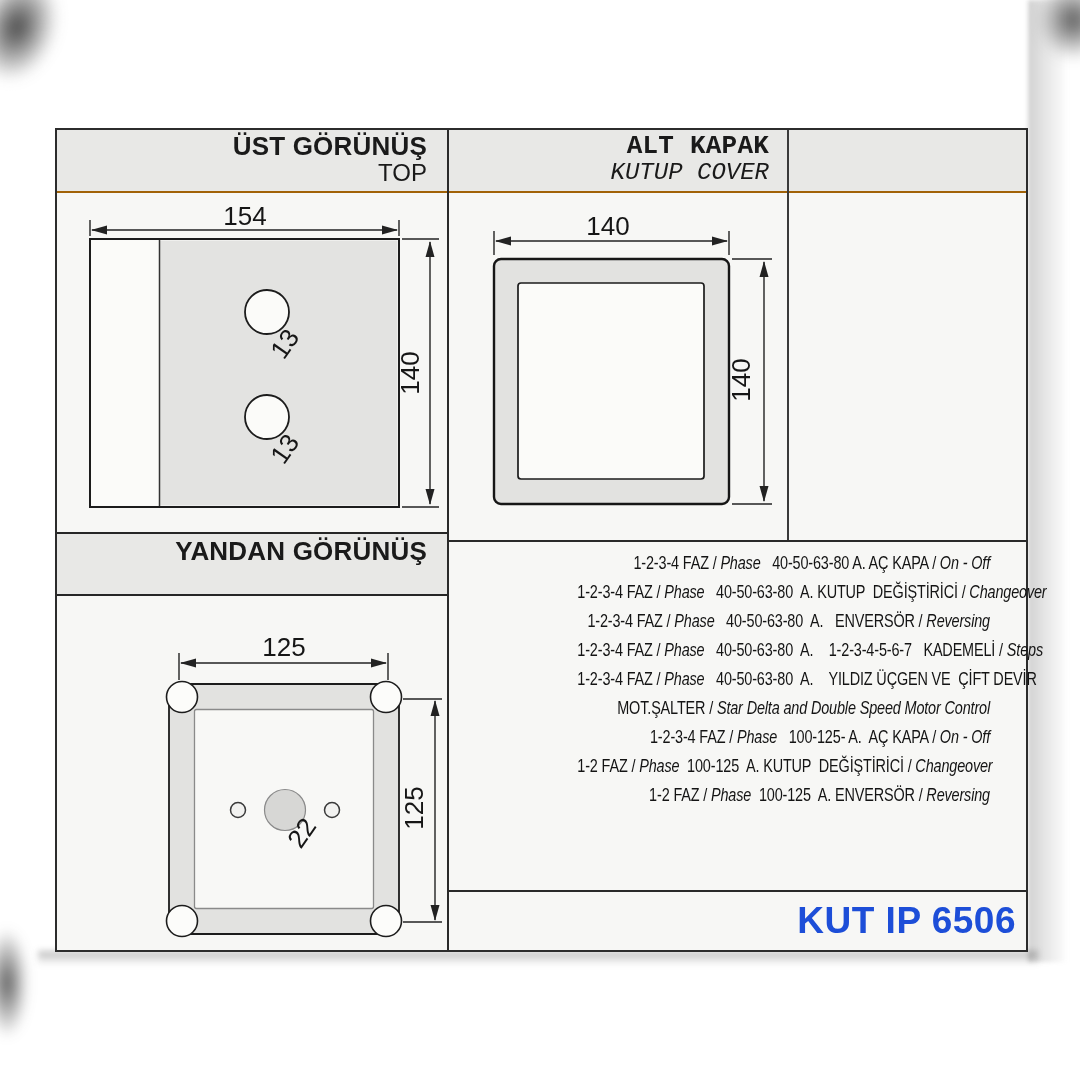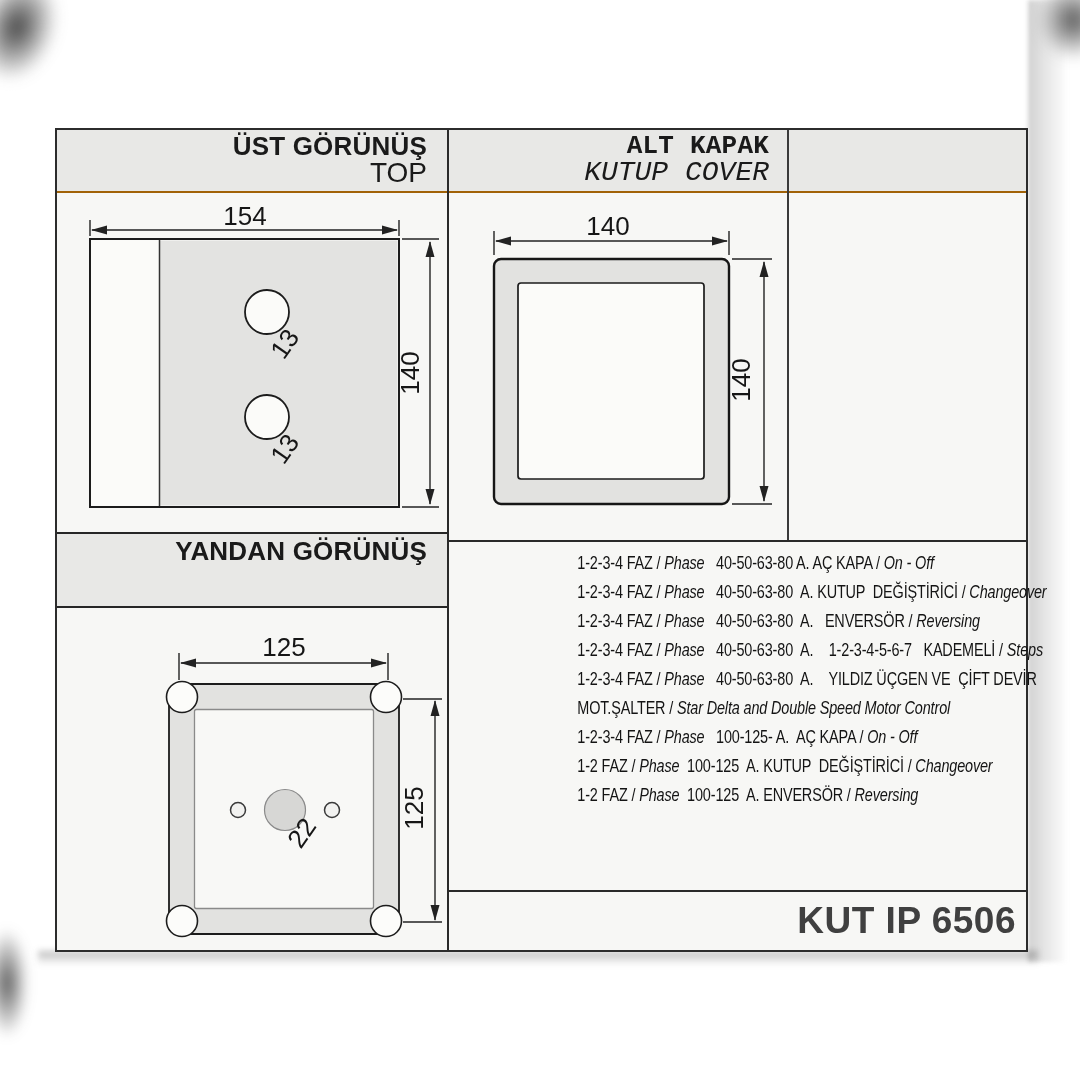--- a/index.html
+++ b/index.html
@@ -25,38 +25,38 @@
     filter:blur(2px);}
   .bottom-band{position:absolute;left:38px;top:951px;width:1000px;height:14px;
     background:linear-gradient(to bottom,rgba(60,60,60,.35),rgba(60,60,60,0));
     filter:blur(3px);}
   
   .page{position:absolute;left:55px;top:128px;width:973px;height:824px;
     background:#f7f7f5;border:2px solid #2c2c2c;box-sizing:border-box;}
   .line{position:absolute;background:#2a2a2a;}
   .hdr{position:absolute;background:#e8e8e6;box-sizing:border-box;}
   .hdr-row1{left:0;top:0;width:969px;height:63px;border-bottom:2px solid #a16207;}
-  .hdr-row2{left:0;top:402px;width:390px;height:76px;border-top:2px solid #262626;border-bottom:2px solid #262626;}
+  .hdr-row2{left:0;top:402px;width:390px;height:64px;border-top:2px solid #262626;border-bottom:2px solid #262626;}
   .hdr-cell{position:absolute;top:0;height:100%;text-align:right;box-sizing:border-box;}
   .hdr-tr{font-weight:bold;font-size:26px;line-height:28px;letter-spacing:.2px;}
-  .hdr-en{font-size:28px;line-height:25px;}
+  .hdr-en{font-size:24px;line-height:25px;}
   .italic{font-style:italic;}
   
   svg{position:absolute;overflow:visible;}
   .dimtxt{font-family:"Liberation Sans",sans-serif;font-size:26px;fill:#161616;}
   
   .spec{position:absolute;left:390px;top:412px;width:559px;height:348px;
-    padding:6px 16px 0 0;box-sizing:border-box;text-align:left;}
+    padding:6px 16px 0 0;box-sizing:border-box;text-align:right;}
   .spec-line{font-size:19px;line-height:29px;white-space:pre;letter-spacing:-.2px;
     transform:scaleX(.76);transform-origin:100% 50%;color:#141414;}
   .spec-line .it{font-style:italic;}
   
   .model-cell{position:absolute;left:390px;top:762px;width:579px;height:58px;
     text-align:right;box-sizing:border-box;padding-right:10px;}
-  .model-label{font-size:37px;font-weight:bold;line-height:58px;letter-spacing:.5px;color:#404040;}
+  .model-label{font-size:37px;font-weight:bold;line-height:58px;letter-spacing:.5px;color:#1d4ed8;}
 </style>
 </head>
 <body>
 
 <div class="smudge smudge-tl"></div>
 <div class="smudge smudge-tr"></div>
 <div class="smudge smudge-bl"></div>
 <div class="edge-strip"></div>
 <div class="bottom-band"></div>
 

